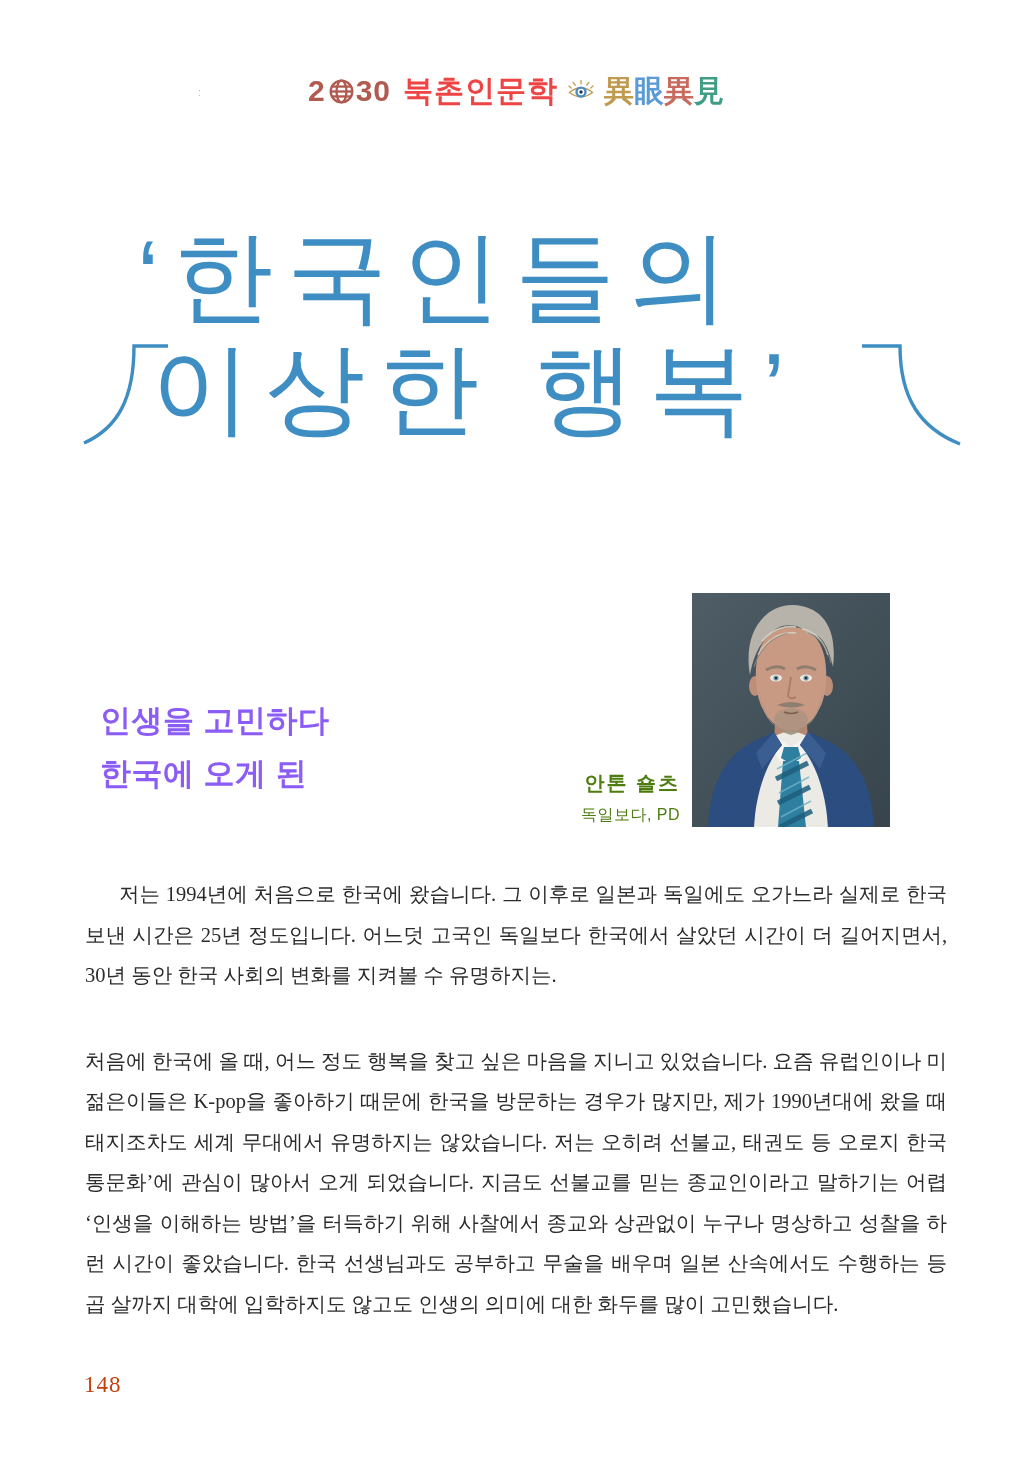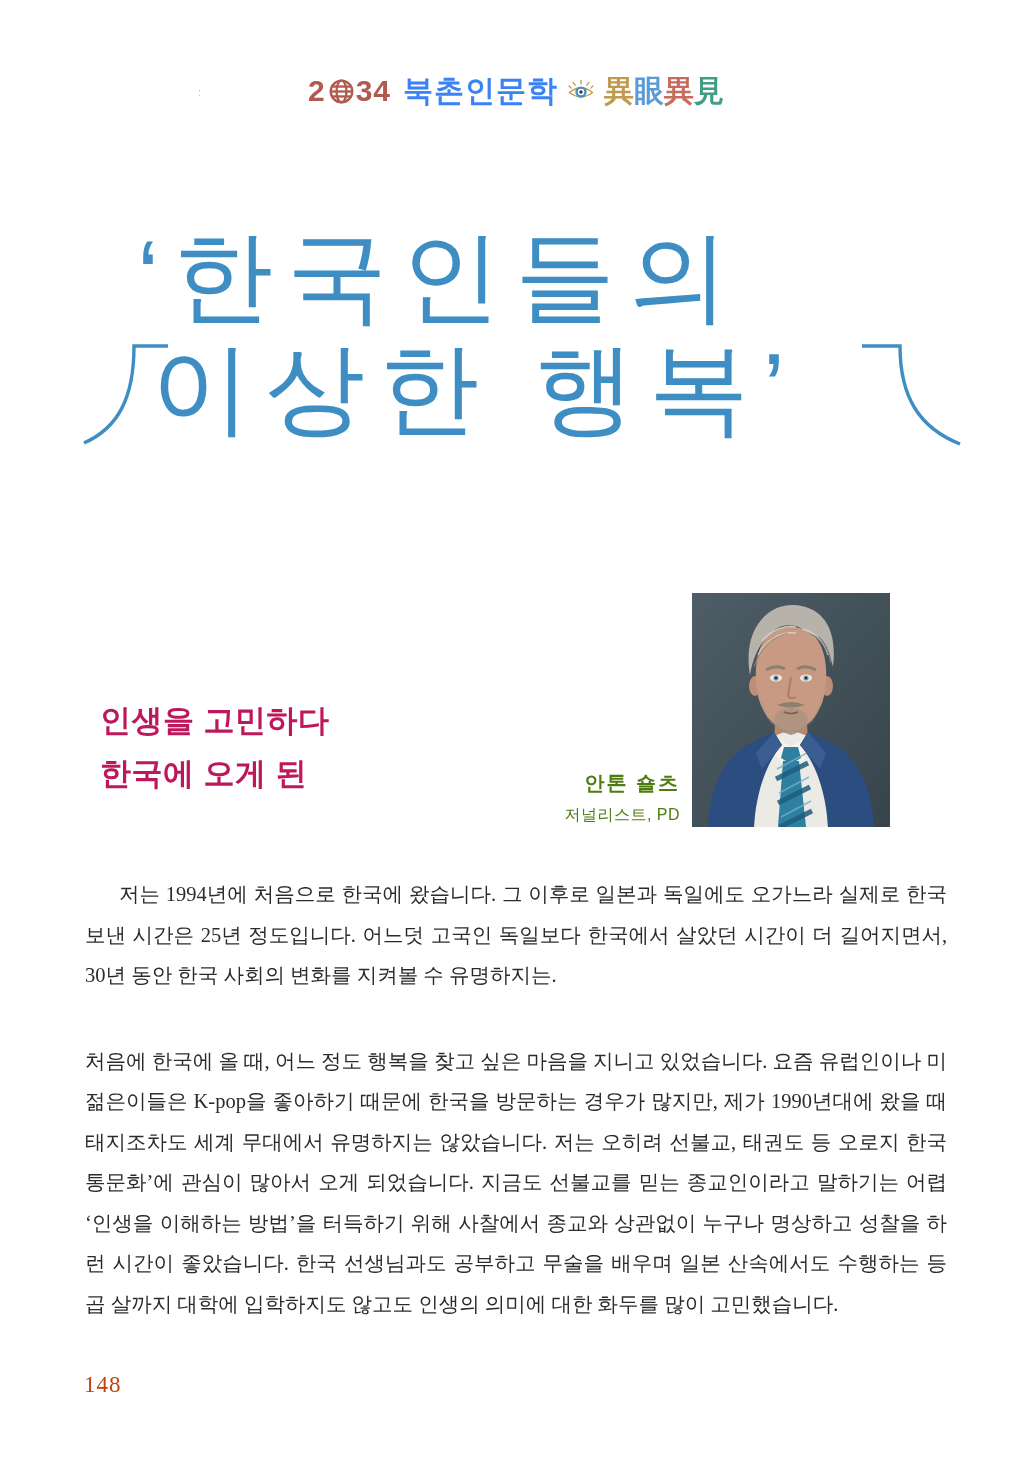--- a/index.html
+++ b/index.html
@@ -12,40 +12,40 @@
   .artifact{position:absolute;left:198px;top:86px;font-size:11px;color:#b9b9b9;}
 
   
   .masthead{
     position:absolute; left:0; top:74px; width:100%;
     display:flex; justify-content:center; align-items:center; gap:10px;
     font-weight:bold; font-size:30px; line-height:34px; white-space:nowrap;
   }
   .masthead .year{color:#b05a50; display:inline-flex; align-items:center; letter-spacing:1px;}
   .masthead .year svg{margin:0 1px 0 2px;}
-  .masthead .series{color:#3b82f6; letter-spacing:1px; margin-left:2px;text-align:center;}
+  .masthead .series{color:#ef4444; letter-spacing:1px; margin-left:2px;text-align:center;}
   .masthead .eye{display:inline-flex; align-items:center;}
   .masthead .hanja{letter-spacing:0px; font-family:"Liberation Serif","DejaVu Serif",serif; font-weight:bold;}
   .hj0{color:#c09a4e}.hj1{color:#5b9bd5}.hj2{color:#c76b5e}.hj3{color:#3f9e85}
 
   
   .title-block{position:absolute; left:0; top:0; width:900px; height:470px;}
   .roof-curves{position:absolute; left:0; top:0; pointer-events:none;}
   .title-line{
     position:absolute; width:100%; text-align:center;
     color:#3e8ec4; font-weight:300; font-size:100px; line-height:108px;
     letter-spacing:14px; white-space:nowrap;
   }
   .title-line.l1{top:222px; transform:translateX(-10px);}
   .title-line.l2{top:334px; transform:translateX(25px);}
 
   
   .feature-heading{
     position:absolute; left:100px; top:668px;
-    font-size:31px; line-height:53px; font-weight:bold; color:#be185d;
+    font-size:31px; line-height:53px; font-weight:bold; color:#8b5cf6;
     letter-spacing:0.5px;
   }
   .author-caption{position:absolute; left:470px; top:770px; width:210px; text-align:right; color:#4d7c0f;}
   .author-name{font-size:20px; font-weight:bold; letter-spacing:2px;}
   .author-role{font-size:16px; margin-top:8px; letter-spacing:0.5px;}
   .photo{
     position:absolute; left:692px; top:593px; width:198px; height:234px;
     overflow:hidden;
   }
 
@@ -78,21 +78,21 @@
       <span>2</span>
       <svg width="27" height="27" viewBox="0 0 30 30">
         <g fill="none" stroke="#b05a50" stroke-width="2.6">
           <circle cx="15" cy="15" r="12"></circle>
           <ellipse cx="15" cy="15" rx="5.5" ry="12"></ellipse>
           <line x1="4.2" y1="9.5" x2="25.8" y2="9.5"></line>
           <line x1="3" y1="15" x2="27" y2="15"></line>
           <line x1="4.2" y1="20.5" x2="25.8" y2="20.5"></line>
         </g>
       </svg>
-      <span>34</span>
+      <span>30</span>
     </span>
     <span class="series">북촌인문학</span>
     <span class="eye">
       <svg width="26" height="24" viewBox="0 0 36 32">
         <g stroke="#c09a4e" stroke-width="1.8" fill="none" stroke-linecap="round">
           <line x1="18" y1="6" x2="18" y2="1.5"></line>
           <line x1="10" y1="8" x2="7" y2="4"></line>
           <line x1="26" y1="8" x2="29" y2="4"></line>
           <line x1="4.5" y1="12" x2="1.5" y2="9"></line>
           <line x1="31.5" y1="12" x2="34.5" y2="9"></line>
@@ -116,21 +116,21 @@
     <div class="title-line l2">이상한 행복’</div>
   </section>
 
   <h2 class="feature-heading">
     <div>인생을 고민하다</div>
     <div>한국에 오게 된</div>
   </h2>
 
   <div class="author-caption">
     <div class="author-name">안톤 숄츠</div>
-    <div class="author-role">저널리스트, PD</div>
+    <div class="author-role">독일보다, PD</div>
   </div>
 
   <div class="photo">
     <svg width="198" height="234" viewBox="0 0 198 234">
       <defs>
         <linearGradient id="bgGrad" x1="0" y1="0" x2="1" y2="1">
           <stop offset="0" stop-color="#4e5d66"></stop>
           <stop offset="1" stop-color="#37444c"></stop>
         </linearGradient>
       </defs>

